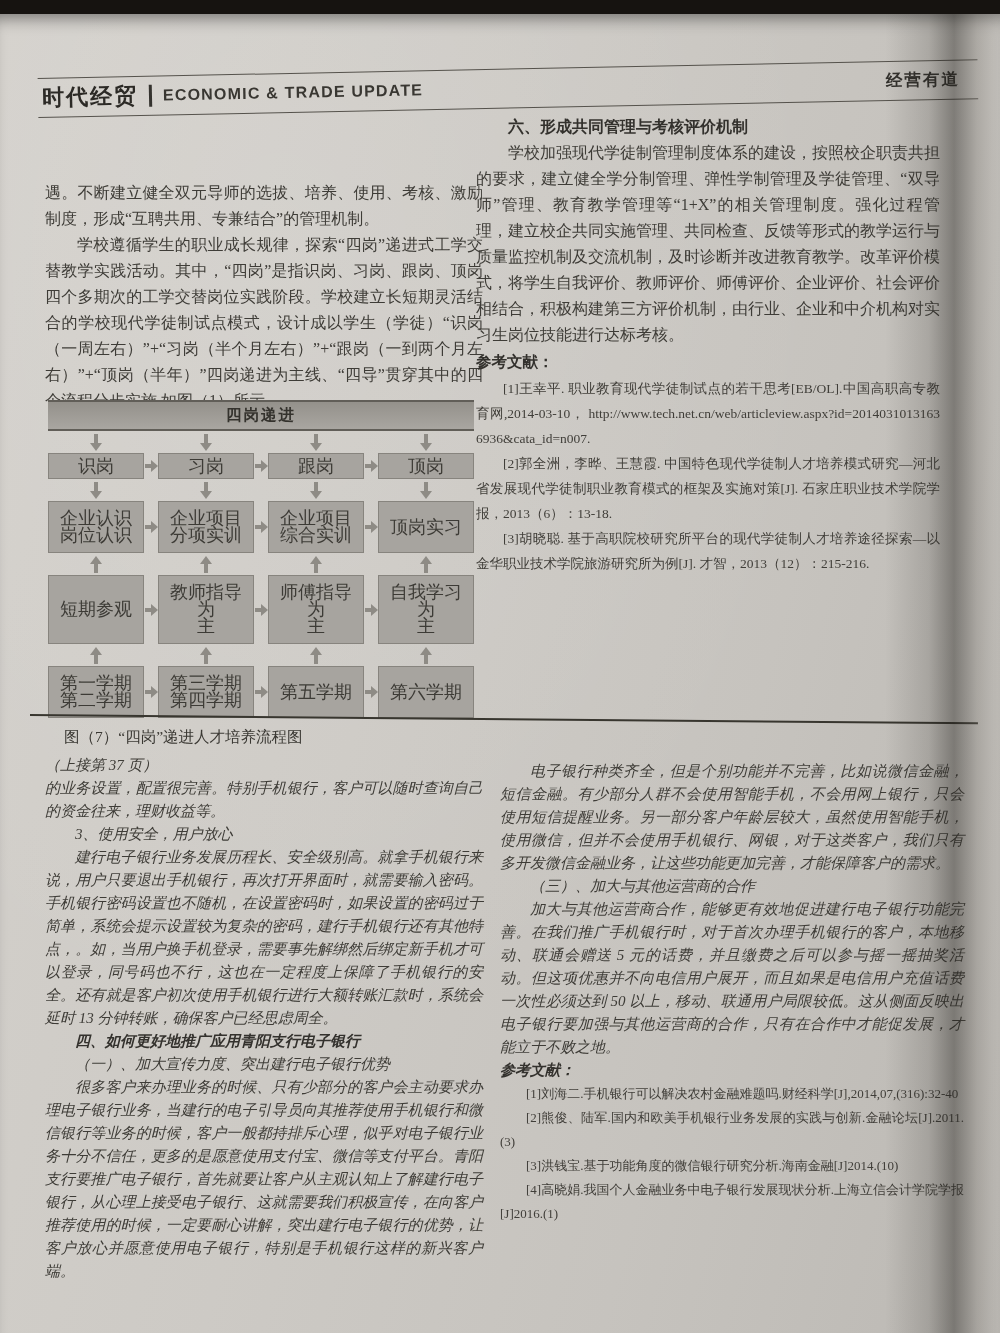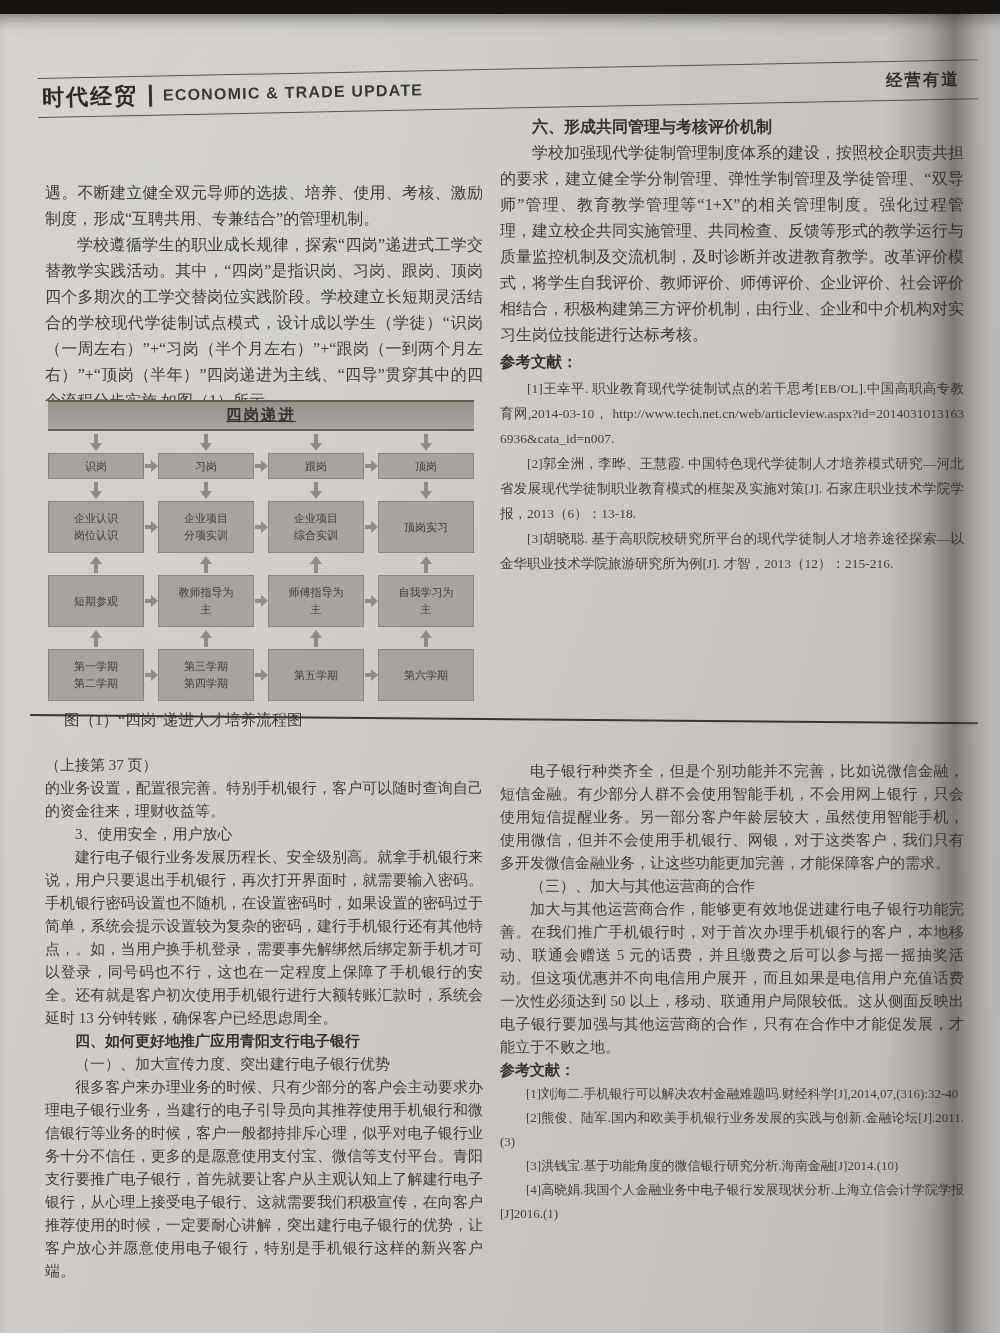--- a/index.html
+++ b/index.html
@@ -34,52 +34,52 @@
     padding:0 4px;box-sizing:border-box;
   }
   .jt-left{display:flex;align-items:center;gap:11px;}
   .jt-cn{font-size:22px;font-weight:bold;color:#2c2a26;letter-spacing:2px;}
   .jt-sep{display:inline-block;width:3px;height:22px;background:#35332f;}
   .jt-en{font-family:"Liberation Sans","DejaVu Sans",sans-serif;font-size:16px;font-weight:600;color:#393732;letter-spacing:1.2px;}
   .jt-right{font-size:16.5px;font-weight:600;color:#33312d;letter-spacing:2px;margin-right:14px;}
   
   .col{position:absolute;color:#3e3c37;}
   .col-tl{left:45px;top:118px;width:438px;margin-top:48px;}
-  .col-tr{left:500px;top:100px;width:464px;}
+  .col-tr{left:476px;top:100px;width:464px;}
   .col-bl{left:45px;top:740px;width:438px;}
   .col-br{left:500px;top:746px;width:464px;}
   .p{margin:0;text-align:justify;text-indent:2em;font-size:16px;line-height:26px;}
   .noind{text-indent:0;}
   .h{font-weight:bold;color:#33312d;}
-  .small .p{font-size:15px;line-height:23px;}
+  .small .p{font-size:15px;line-height:23px;font-style:italic;}
   .ref-label{font-weight:bold;font-size:15.5px;line-height:28px;color:#33312d;}
   .ref{margin:0;text-indent:2em;text-align:justify;font-size:13.5px;line-height:25px;word-break:break-all;color:#403e39;}
   .small .ref{font-size:13px;line-height:24px;}
   
   .mid-divider{
     position:absolute;left:30px;top:700px;width:948px;height:0;
     border-top:2.5px solid #38362f;
     transform:rotate(0.5deg);transform-origin:left center;
   }
   
   .fig{position:absolute;left:48px;top:386px;width:426px;}
   .fig-header{
     height:27px;background:linear-gradient(#94918b,#a9a6a1);
     border-top:2.5px solid #615e58;border-bottom:2.5px solid #615e58;
     display:flex;align-items:center;justify-content:center;
-    font-weight:bold;font-size:15.5px;color:#34322d;letter-spacing:2px;text-decoration:underline;
+    font-weight:bold;font-size:15.5px;color:#34322d;letter-spacing:2px;
   }
   .fig-row{display:flex;align-items:stretch;}
   .fig-box{
     flex:0 0 96px;box-sizing:border-box;
     background:#a7a49f;border:1px solid #868playing37f;
     border:1px solid #87847e;
     display:flex;align-items:center;justify-content:center;
     text-align:center;white-space:pre-line;
-    font-size:11px;line-height:17px;color:#3d3b36;padding:8px;
+    font-size:18px;line-height:17px;color:#3d3b36;padding:8px;
   }
   .row0 .fig-box{height:26px;}
   .row1 .fig-box{min-height:48px;}
   .row2 .fig-box{min-height:42px;}
   .row3 .fig-box{min-height:46px;}
   .hcell{flex:0 0 14px;display:flex;align-items:center;justify-content:center;}
   .fig-varrows{display:flex;height:20px;align-items:center;margin:1px 0;}
   .vcell{flex:0 0 96px;display:flex;justify-content:center;}
   .gcell{flex:0 0 14px;}
   .varr{display:block;width:12px;height:17px;position:relative;}
@@ -249,21 +249,21 @@
             <div class="hcell">
               <span class="harr"></span>
             </div>
             <div class="fig-box">第五学期</div>
             <div class="hcell">
               <span class="harr"></span>
             </div>
             <div class="fig-box">第六学期</div>
           </div>
         </div>
-      <div class="fig-caption">图（1）“四岗”递进人才培养流程图</div>
+      <div class="fig-caption">图（7）“四岗”递进人才培养流程图</div>
     </div>
 
     <div class="col col-tr">
       <p class="p h">六、形成共同管理与考核评价机制</p>
       <p class="p">学校加强现代学徒制管理制度体系的建设，按照校企职责共担的要求，建立健全学分制管理、弹性学制管理及学徒管理、“双导师”管理、教育教学管理等“1+X”的相关管理制度。强化过程管理，建立校企共同实施管理、共同检查、反馈等形式的教学运行与质量监控机制及交流机制，及时诊断并改进教育教学。改革评价模式，将学生自我评价、教师评价、师傅评价、企业评价、社会评价相结合，积极构建第三方评价机制，由行业、企业和中介机构对实习生岗位技能进行达标考核。</p>
       <p class="p ref-label noind">参考文献：</p>
       <div>
           <p class="ref">[1]王幸平. 职业教育现代学徒制试点的若干思考[EB/OL].中国高职高专教育网,2014-03-10， http://www.tech.net.cn/web/articleview.aspx?id=20140310131636936&amp;cata_id=n007.</p>
           <p class="ref">[2]郭全洲，李晔、王慧霞. 中国特色现代学徒制人才培养模式研究—河北省发展现代学徒制职业教育模式的框架及实施对策[J]. 石家庄职业技术学院学报，2013（6）：13-18.</p>
           <p class="ref">[3]胡晓聪. 基于高职院校研究所平台的现代学徒制人才培养途径探索—以金华职业技术学院旅游研究所为例[J]. 才智，2013（12）：215-216.</p>

